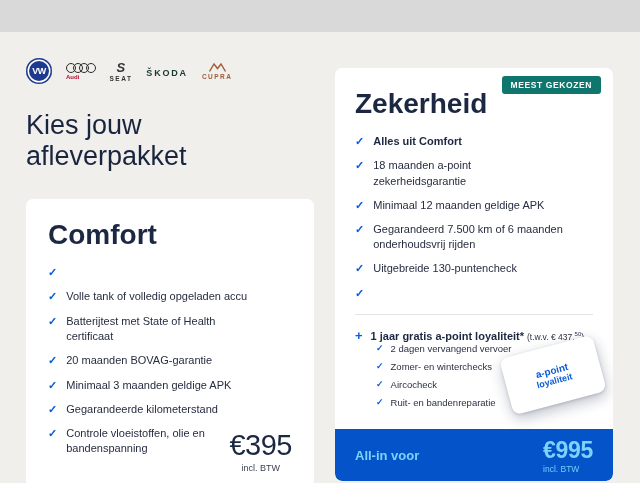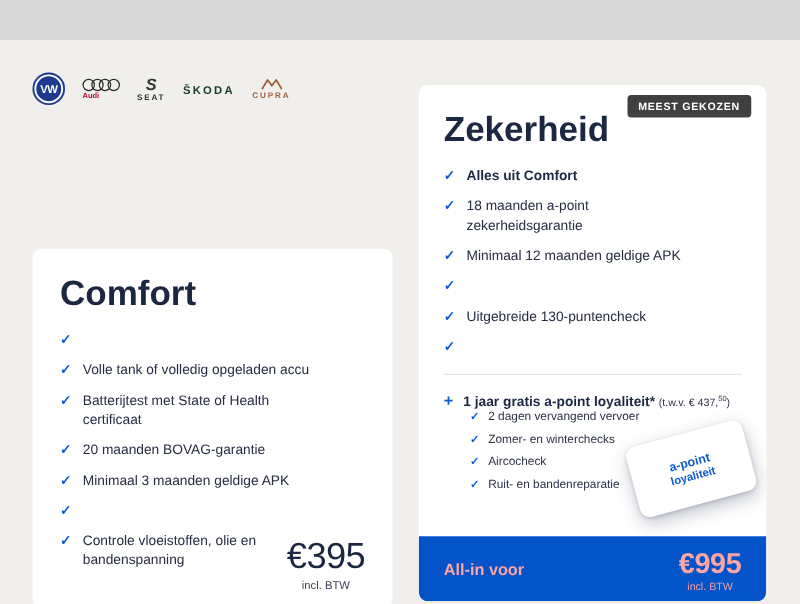--- a/index.html
+++ b/index.html
@@ -49,21 +49,21 @@
   
   .card-comfort { left:26px; top:167px; width:288px; height:288px; padding:20px 22px; }
   .comfort-price { position:absolute; right:22px; bottom:14px; text-align:center; }
   .price-big { font-size:29px; letter-spacing:-0.5px; color:#1c2742; }
   .price-note { font-size:9px; color:#3c4254; margin-top:1px; }
 
   
   .card-zekerheid { left:335px; top:36px; width:278px; height:413px; padding:20px 20px 0; overflow:hidden; }
   .badge {
     position:absolute; top:8px; right:12px;
-    background:#404040; color:#fff;
+    background:#0f766e; color:#fff;
     font-size:8.5px; font-weight:bold; letter-spacing:0.6px;
     padding:4px 9px; border-radius:3px;
   }
   .divider { border-top:1px solid #e6e4e0; margin:13px 0; }
   .bonus { display:flex; gap:8px; align-items:baseline; white-space:nowrap; }
   .plus { color:#0b5cd7; font-weight:bold; font-size:13px; }
   .bonus-text { font-size:11px; font-weight:bold; color:#1c2742; }
   .twv { font-size:8.5px; font-weight:normal; color:#2b3145; margin-left:3px; }
   .twv sup { font-size:6px; }
   .inclusief { margin:10px 0 7px 21px; color:#0b5cd7; font-weight:bold; font-size:10.5px; }
@@ -77,24 +77,24 @@
     box-shadow:0 5px 14px rgba(25,35,70,0.28), 0 1px 3px rgba(25,35,70,0.18);
     display:flex; flex-direction:column; align-items:center; justify-content:center;
     color:#0b5cd7; font-weight:bold;
   }
   .loyalty-line1 { font-size:10px; }
   .loyalty-line2 { font-size:9px; }
   .blue-footer {
     position:absolute; left:0; right:0; bottom:0; height:52px;
     background:#0553c8; border-radius:0 0 7px 7px;
     display:flex; align-items:center; justify-content:space-between;
-    padding:0 20px; color:#fca5a5;
+    padding:0 20px; color:#7dd3fc;
   }
   .footer-label { font-size:13px; font-weight:bold; }
-  .footer-price { text-align:center; }
+  .footer-price { text-align:left; }
   .footer-price-big { font-size:23px; font-weight:600; letter-spacing:-0.3px; }
   .footer-price-note { font-size:8.5px; opacity:0.95; }
 
   .footnote { position:absolute; right:27px; top:459px; font-size:8px; color:#55504a; }
 </style>
 </head>
 <body>
 
 <div class="stage">
 
@@ -117,20 +117,21 @@
       <span class="skoda-label">ŠKODA</span>
     </div>
     <div class="cupra">
       <svg width="17" height="9" viewBox="0 0 17 9">
         <path d="M0.5 8.5 L5 1 L8.5 5.5 L12 1 L16.5 8.5" fill="none" stroke="#9e5c38" stroke-width="1.4"></path>
       </svg>
       <span class="cupra-label">CUPRA</span>
     </div>
   </div>
 
+  <h1 class="heading">Kies jouw afleverpakket</h1>
 
   <div class="card card-comfort">
     <div class="card-title">Comfort</div>
     <div class="check-list">
       <div class="check-item">
         <span class="check">✓</span>
       </div>
       <div class="check-item">
         <span class="check">✓</span>
         <span class="check-text">Volle tank of volledig opgeladen accu</span>
@@ -142,20 +143,21 @@
       <div class="check-item">
         <span class="check">✓</span>
         <span class="check-text">20 maanden BOVAG-garantie</span>
       </div>
       <div class="check-item">
         <span class="check">✓</span>
         <span class="check-text">Minimaal 3 maanden geldige APK</span>
       </div>
       <div class="check-item">
         <span class="check">✓</span>
+        <span class="check-text">Gegarandeerde kilometerstand</span>
       </div>
       <div class="check-item">
         <span class="check">✓</span>
         <span class="check-text">Controle vloeistoffen, olie en bandenspanning</span>
       </div>
     </div>
     <div class="comfort-price">
       <div class="price-big">€395</div>
       <div class="price-note">incl. BTW</div>
     </div>
@@ -172,20 +174,21 @@
       <div class="check-item">
         <span class="check">✓</span>
         <span class="check-text">18 maanden a-point zekerheidsgarantie</span>
       </div>
       <div class="check-item">
         <span class="check">✓</span>
         <span class="check-text">Minimaal 12 maanden geldige APK</span>
       </div>
       <div class="check-item">
         <span class="check">✓</span>
+        <span class="check-text">Gegarandeerd 7.500 km of 6 maanden onderhoudsvrij rijden</span>
       </div>
       <div class="check-item">
         <span class="check">✓</span>
         <span class="check-text">Uitgebreide 130-puntencheck</span>
       </div>
       <div class="check-item">
         <span class="check">✓</span>
       </div>
     </div>
 

